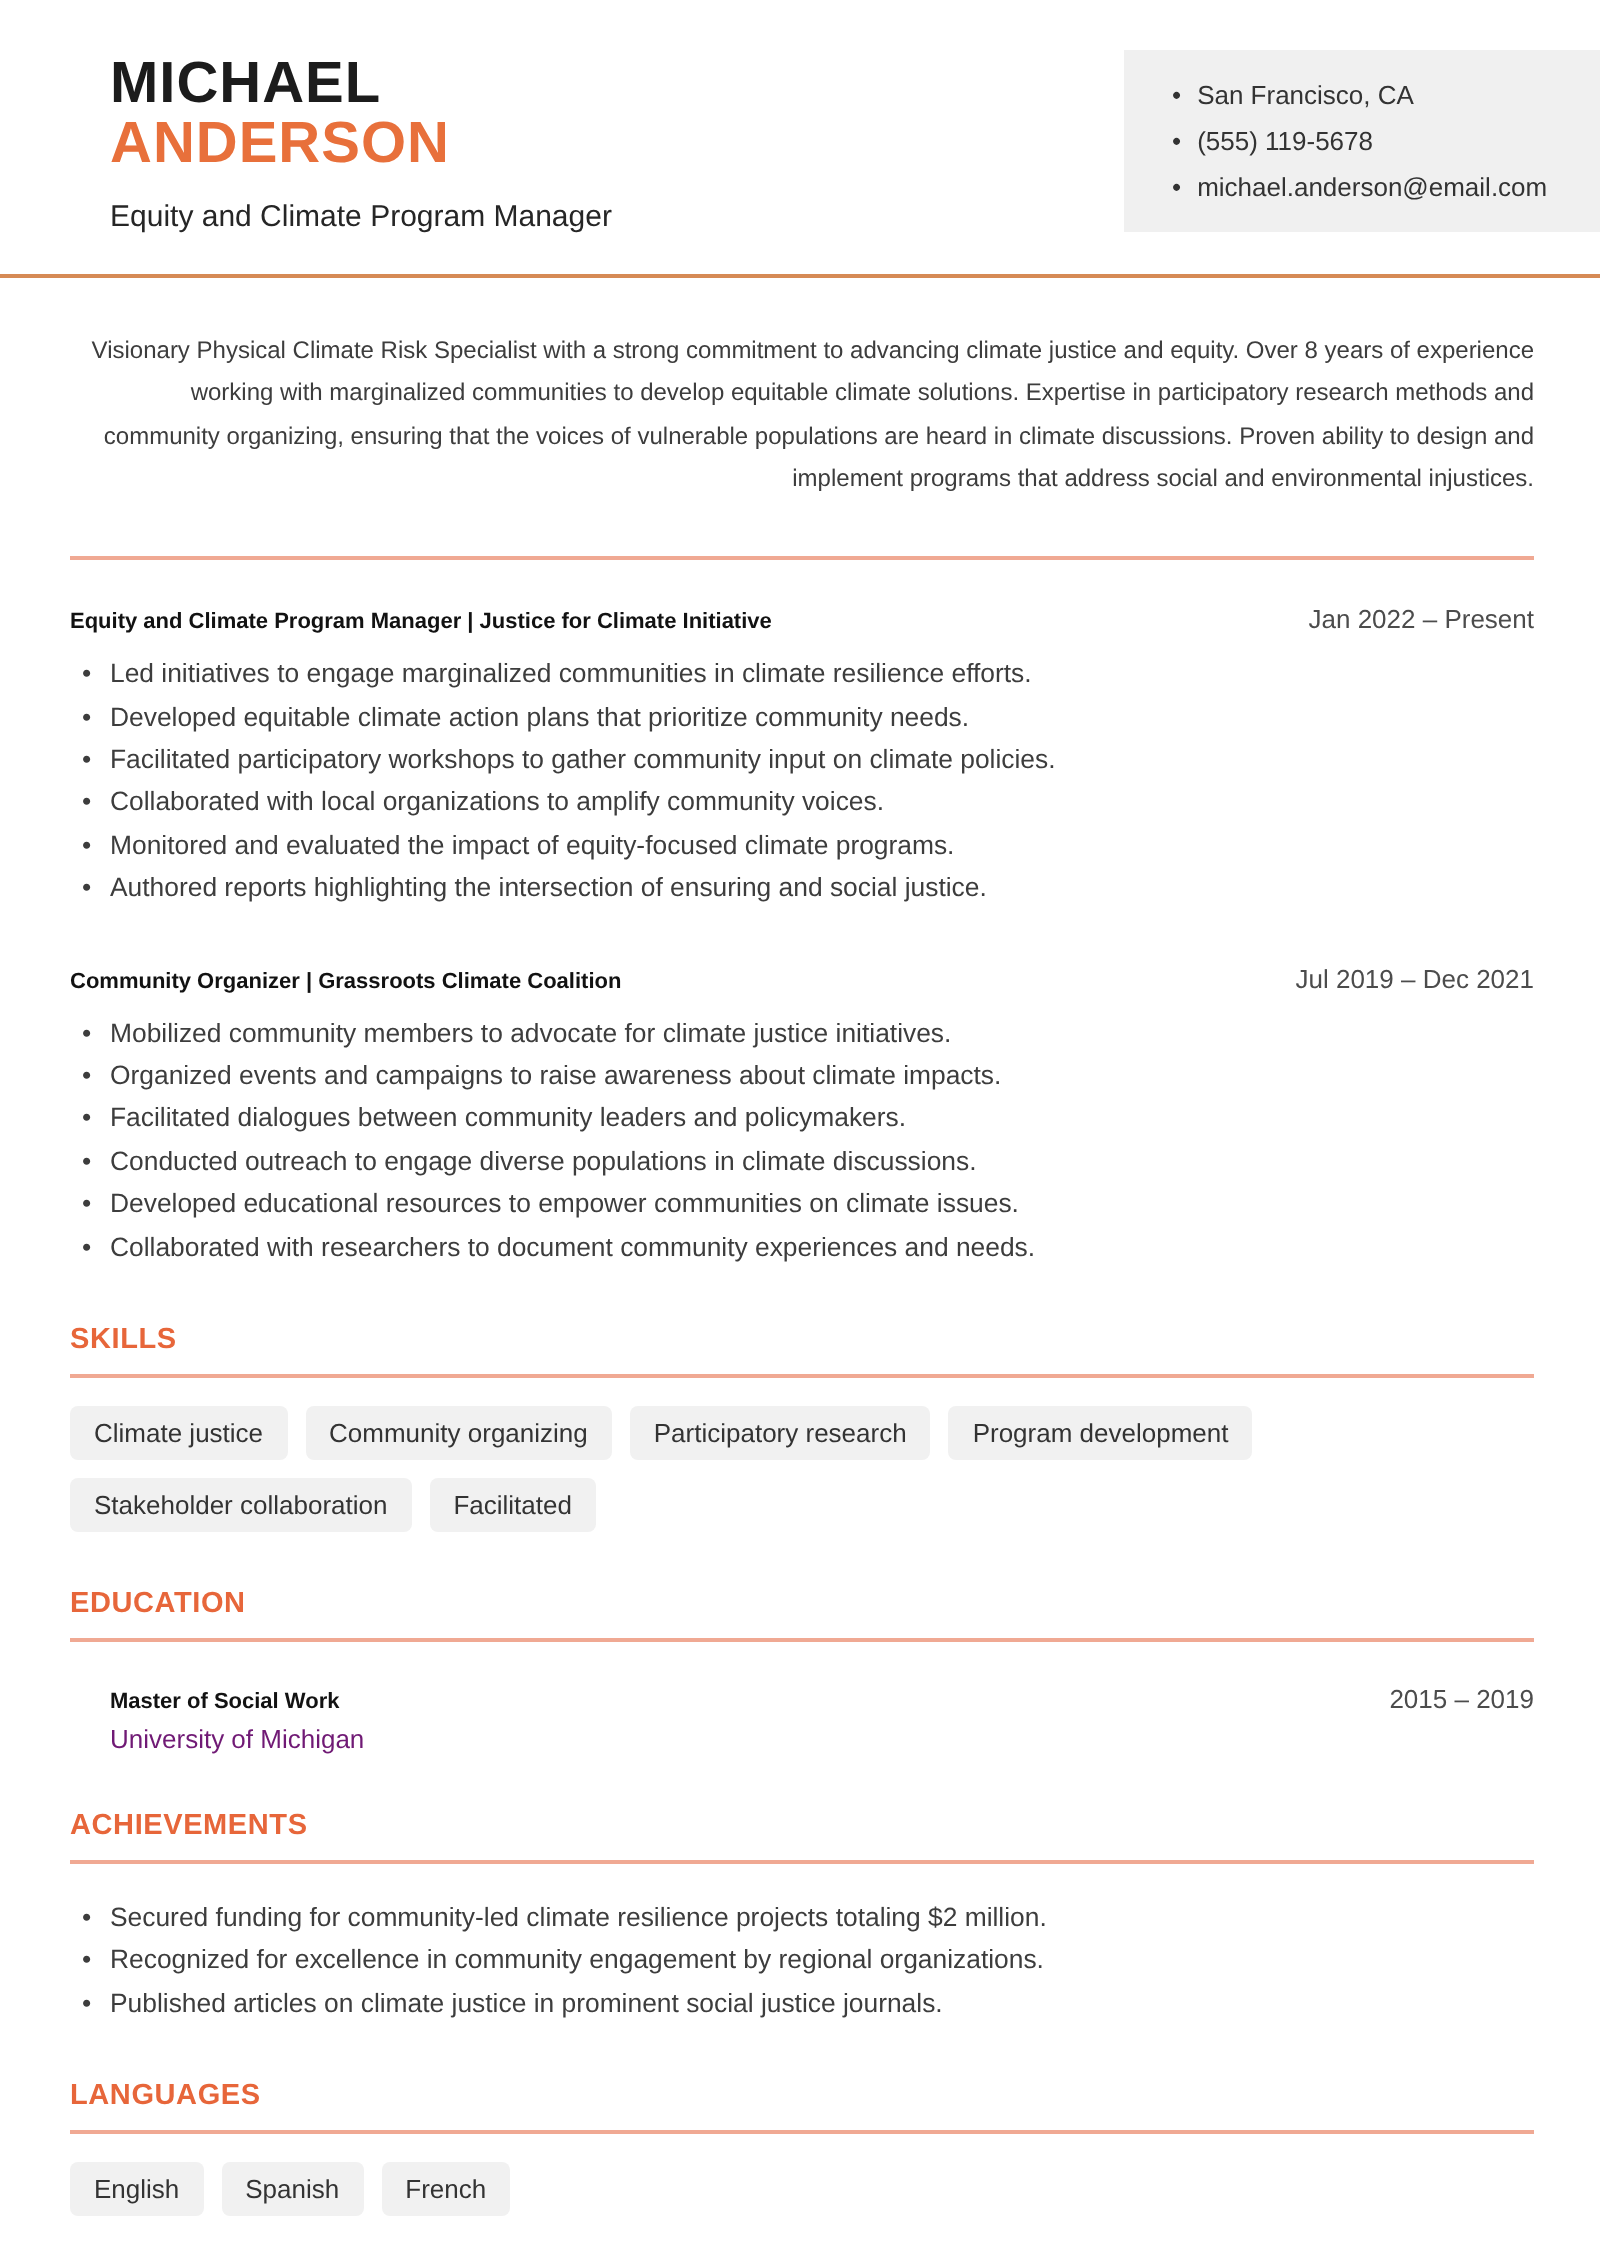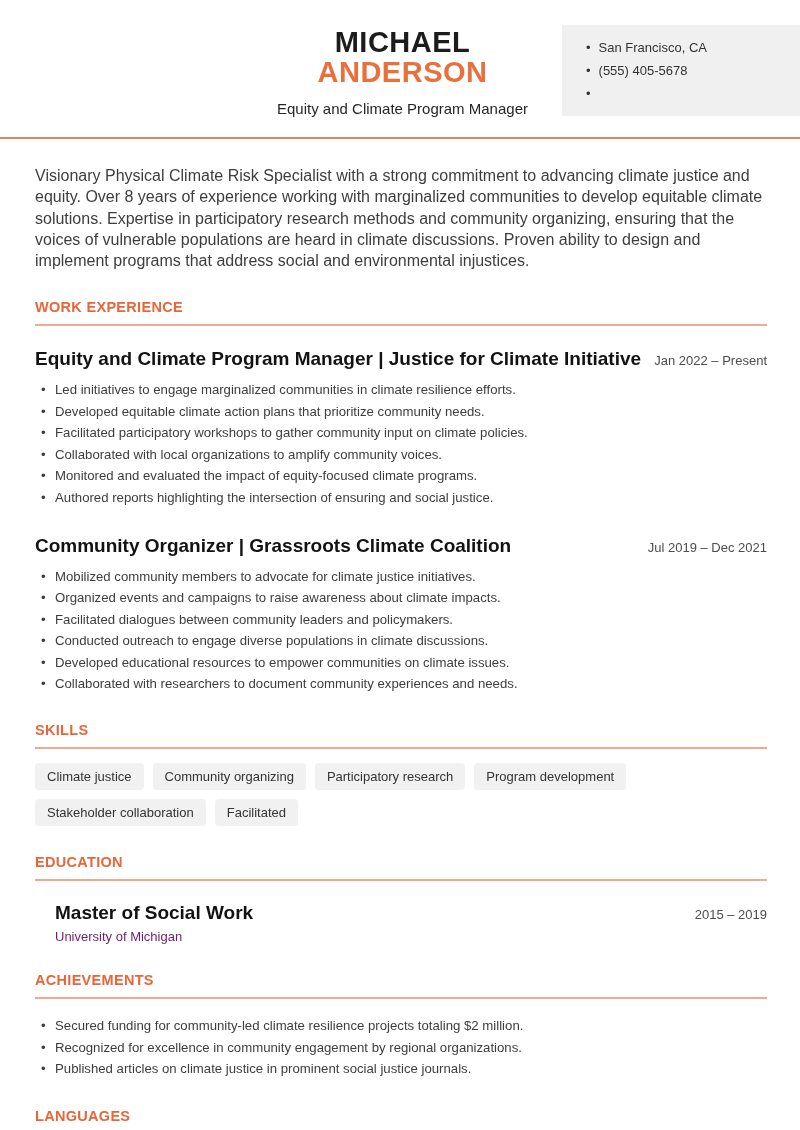--- a/index.html
+++ b/index.html
@@ -11,23 +11,22 @@
     color: #3d3d3d;
     position: relative;
     overflow: hidden;
   }
   .page { width: 800px; height: 1130px; background: #fff; }
 
   
   header {
     position: relative;
     height: 139px;
-    padding: 27px 35px 0 40px;
+    padding: 27px 35px 0 55px;
     border-bottom: 2px solid #d68a55;
-    text-align: center;
   }
   .name-first, .name-last {
     font-size: 29px;
     font-weight: 800;
     letter-spacing: 0.5px;
     line-height: 30px;
     color: #1c1c1c;
   }
   .name-last { color: #e8703b; }
   .subtitle {
@@ -54,23 +53,24 @@
   .contact-item .dot {
     font-size: 13px;
     color: #333;
     margin-right: 8px;
   }
 
   
   main { padding: 0 33px 0 35px; }
   .summary {
     margin-top: 26px;
-    font-size: 16px;
+    font-size: 12px;
     line-height: 21.3px;
     color: #3d3d3d;
+    text-align: right;
   }
   section { margin-top: 28px; }
   h2.section-title {
     font-size: 14.5px;
     font-weight: 700;
     color: #e7663a;
     letter-spacing: 0.3px;
   }
   .section-rule {
     margin-top: 9px;
@@ -79,21 +79,21 @@
   }
 
   .job { margin-top: 22px; }
   .job + .job { margin-top: 27px; }
   .entry-head {
     display: flex;
     justify-content: space-between;
     align-items: baseline;
   }
   .entry-head h3 {
-    font-size: 19px;
+    font-size: 11px;
     font-weight: 700;
     color: #121212;
   }
   .entry-dates {
     font-size: 13px;
     color: #4c4c4c;
     white-space: nowrap;
   }
   ul.bullets { margin-top: 9px; list-style: none; }
   ul.bullets li {
@@ -147,34 +147,34 @@
     </div>
     <div class="subtitle">Equity and Climate Program Manager</div>
 
     <aside class="contact">
       <div class="contact-item">
         <span class="dot">•</span>
         <span>San Francisco, CA</span>
       </div>
       <div class="contact-item">
         <span class="dot">•</span>
-        <span>(555) 405-5678</span>
+        <span>(555) 119-5678</span>
       </div>
       <div class="contact-item">
         <span class="dot">•</span>
+        <span>michael.anderson@email.com</span>
       </div>
     </aside>
   </header>
 
   <main>
 
     <p class="summary">Visionary Physical Climate Risk Specialist with a strong commitment to advancing climate justice and equity. Over 8 years of experience working with marginalized communities to develop equitable climate solutions. Expertise in participatory research methods and community organizing, ensuring that the voices of vulnerable populations are heard in climate discussions. Proven ability to design and implement programs that address social and environmental injustices.</p>
 
     <section>
-      <h2 class="section-title">WORK EXPERIENCE</h2>
       <div class="section-rule"></div>
 
       <article class="job">
         <div class="entry-head">
           <h3>Equity and Climate Program Manager | Justice for Climate Initiative</h3>
           <span class="entry-dates">Jan 2022 – Present</span>
         </div>
         <ul class="bullets">
           <li>Led initiatives to engage marginalized communities in climate resilience efforts.</li>
           <li>Developed equitable climate action plans that prioritize community needs.</li>

